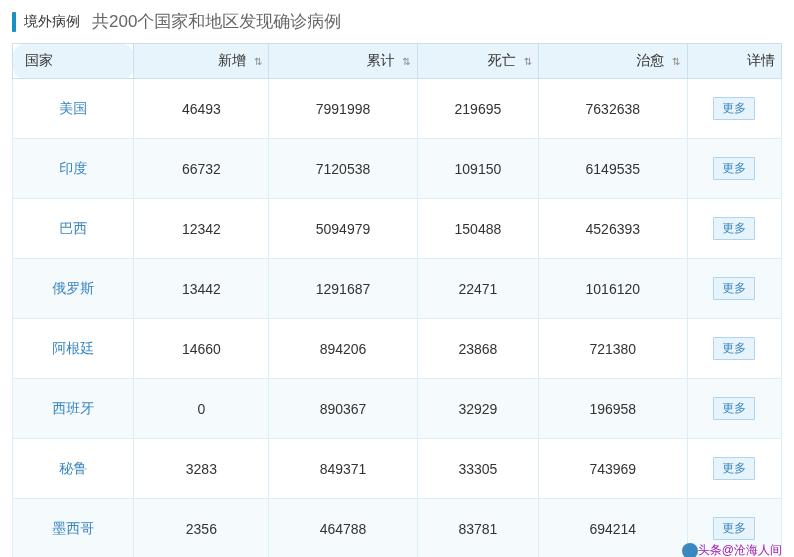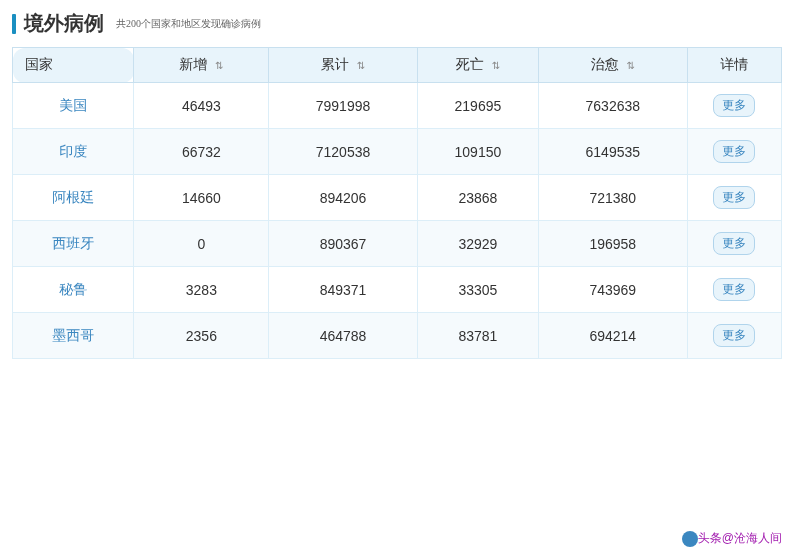--- a/index.html
+++ b/index.html
@@ -25,45 +25,44 @@
 
     .section-bar {
       width: 4px;
       height: 20px;
       background: #1a8fc1;
       margin-right: 8px;
       border-radius: 1px;
     }
 
     .section-title {
-      font-size: 20px;
-      font-weight: bold;
+      font-size: 14px;
+      font-weight: normal;
       color: #333;
       margin-right: 12px;
     }
 
     .section-subtitle {
-      font-size: 10px;
+      font-size: 17px;
       color: #666;
-      font-family: Liberation Serif, serif;
     }
 
     table {
       width: 100%;
       border-collapse: collapse;
       font-size: 14px;
     }
 
     thead tr {
       background: #e8f4fb;
     }
 
     thead th {
       padding: 8px 6px;
-      text-align: center;
+      text-align: right;
       font-weight: normal;
       color: #333;
       border: 1px solid #c8e0ef;
       position: relative;
     }
 
     thead th.country-col {
       text-align: left;
       padding-left: 12px;
       width: 90px;
@@ -76,21 +75,21 @@
 
     tbody tr:nth-child(even) {
       background: #f5fafd;
     }
 
     tbody tr:nth-child(odd) {
       background: #ffffff;
     }
 
     tbody td {
-      padding: 11px 6px;
+      padding: 18px 6px;
       text-align: center;
       color: #333;
       border: 1px solid #dceef8;
     }
 
     tbody td.country-name {
       color: #3b87c0;
       text-align: center;
       font-size: 14px;
     }
@@ -102,21 +101,21 @@
       color: #888;
       vertical-align: middle;
     }
 
     .more-btn {
       display: inline-block;
       padding: 2px 8px;
       background: #e8f4fb;
       color: #3b87c0;
       border: 1px solid #b0d4ec;
-      border-radius: 8px;
+      border-radius: 1px;
       font-size: 12px;
       cursor: pointer;
     }
 
     .watermark {
       position: absolute;
       bottom: 10px;
       right: 12px;
       font-size: 12px;
       color: #a21caf;
@@ -187,20 +186,36 @@
         </tr>
         <tr>
           <td class="country-name">印度</td>
           <td>66732</td>
           <td>7120538</td>
           <td>109150</td>
           <td>6149535</td>
           <td><span class="more-btn">更多</span></td>
         </tr>
         <tr>
+          <td class="country-name">巴西</td>
+          <td>12342</td>
+          <td>5094979</td>
+          <td>150488</td>
+          <td>4526393</td>
+          <td><span class="more-btn">更多</span></td>
+        </tr>
+        <tr>
+          <td class="country-name">俄罗斯</td>
+          <td>13442</td>
+          <td>1291687</td>
+          <td>22471</td>
+          <td>1016120</td>
+          <td><span class="more-btn">更多</span></td>
+        </tr>
+        <tr>
           <td class="country-name">阿根廷</td>
           <td>14660</td>
           <td>894206</td>
           <td>23868</td>
           <td>721380</td>
           <td><span class="more-btn">更多</span></td>
         </tr>
         <tr>
           <td class="country-name">西班牙</td>
           <td>0</td>

